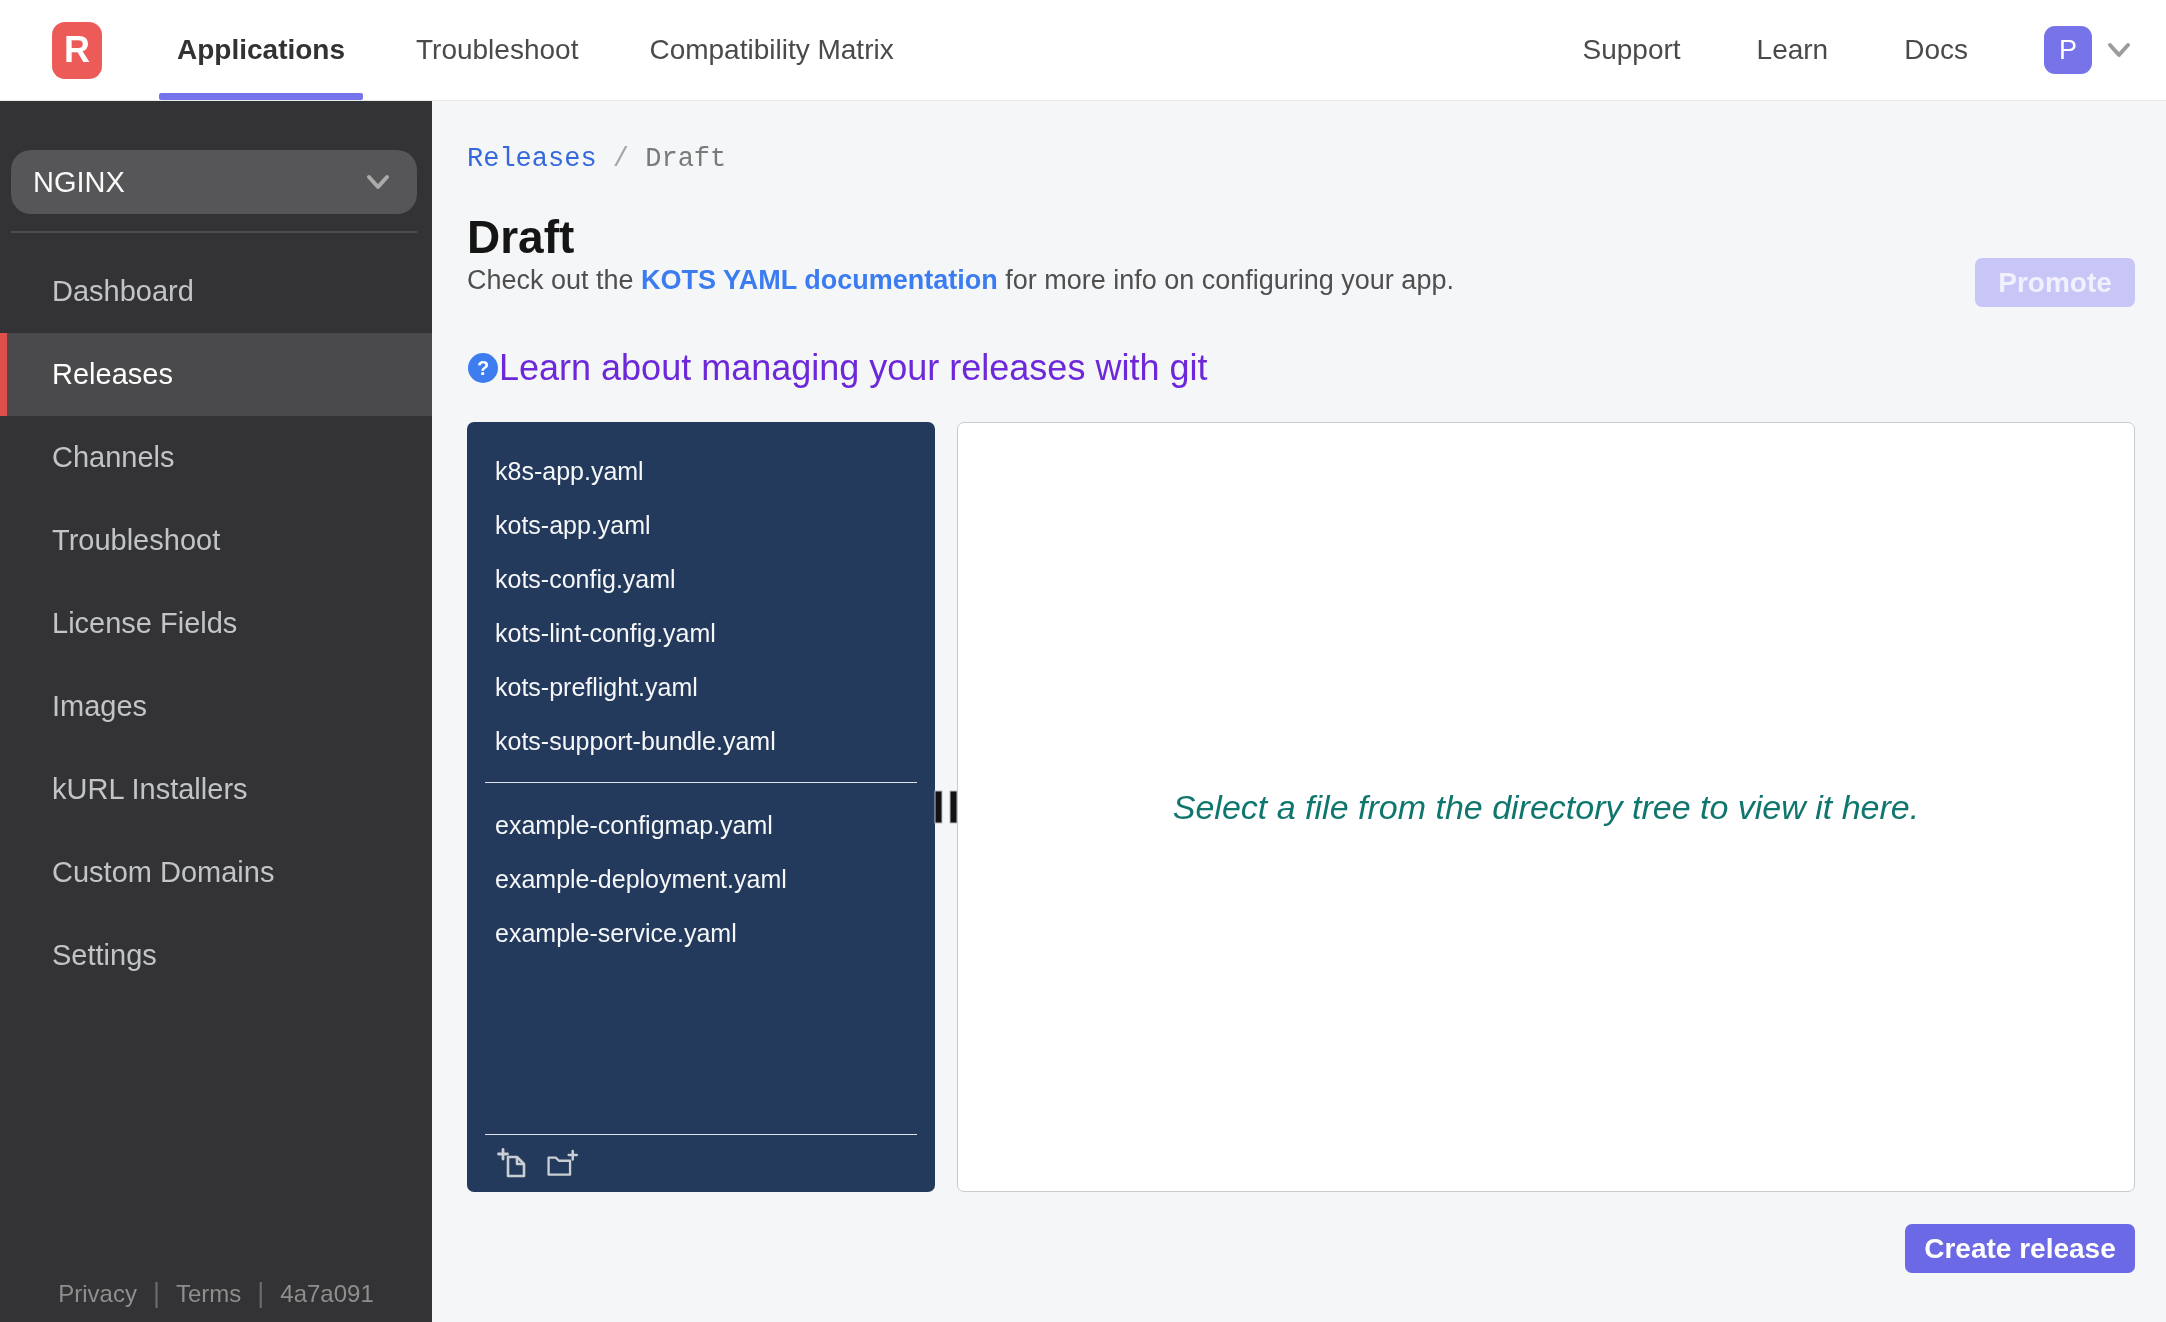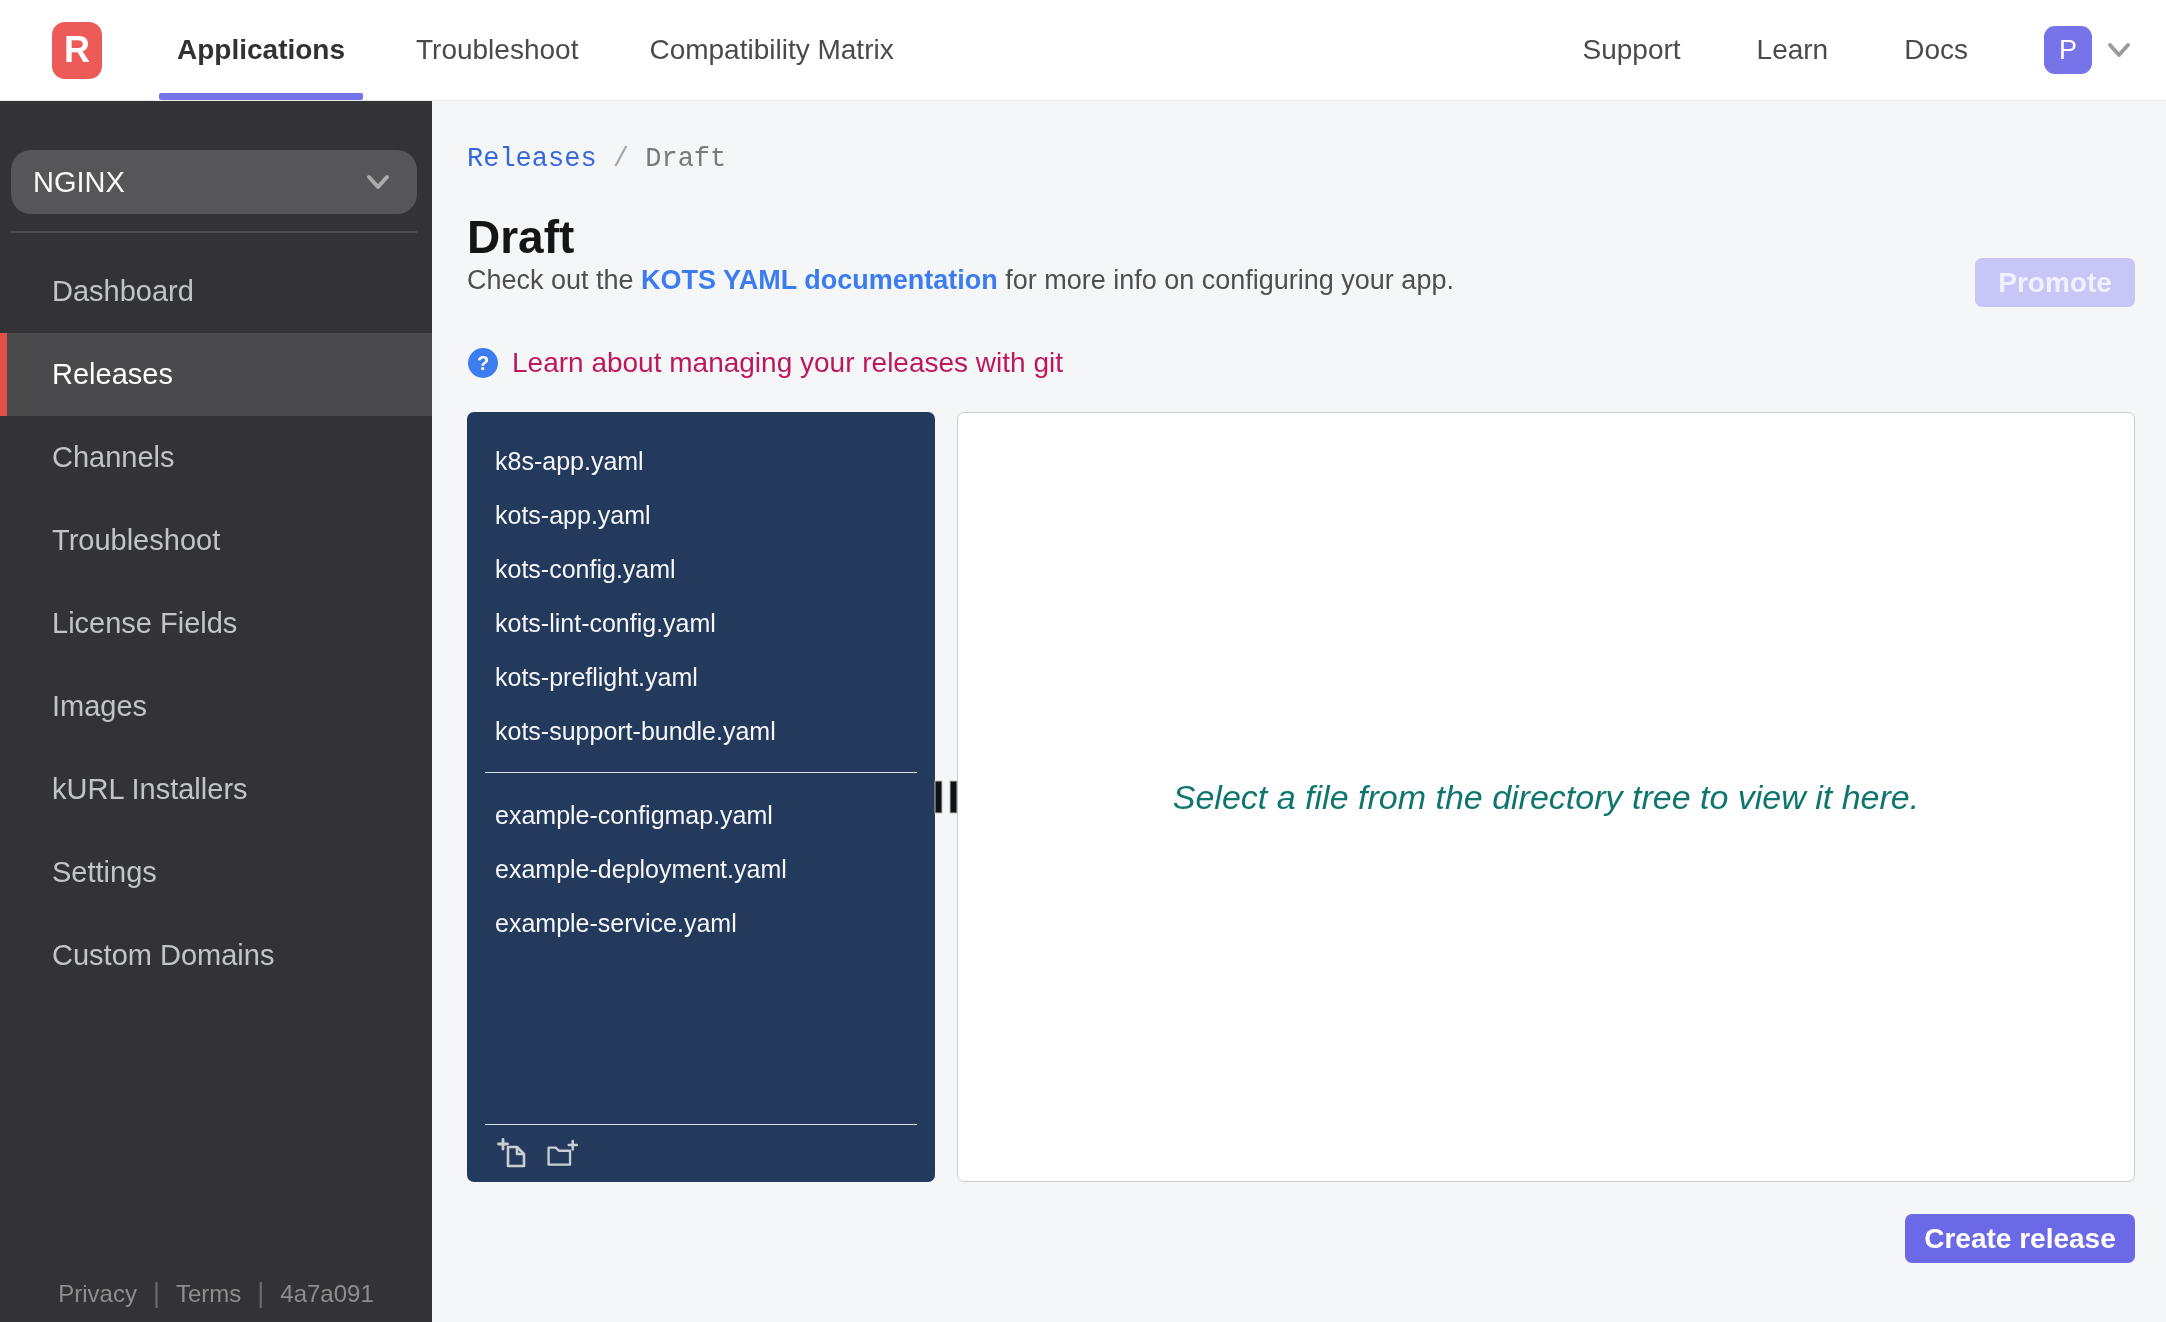--- a/index.html
+++ b/index.html
@@ -85,21 +85,21 @@
   .page-title { margin-top: 35px; font-size: 46px; line-height: 52px; font-weight: 700; color: #151515; }
   .page-desc { font-size: 27px; line-height: 34px; color: #4F4F4F; }
   .page-desc .doc-link { color: #3B7CF0; font-weight: 700; cursor: pointer; }
   .promote-btn {
     position: absolute; top: 157px; right: 31px; width: 160px; height: 49px;
     background: #C7C6F7; color: #F1F1FD; font-weight: 700; font-size: 28px;
     border: none; border-radius: 7px; font-family: inherit; cursor: default;
   }
   .learn-row { margin-top: 50px; display: flex; align-items: center; }
   .learn-row .q-icon { width: 32px; height: 32px; flex: 0 0 auto; }
-  .learn-link { margin-left: 13px; font-size: 28px; color: #be185d; cursor: pointer; }
+  .learn-link { font-size: 36px; color: #6d28d9; cursor: pointer; }
 
   
   .panels { margin-top: 33px; display: flex; height: 770px; }
   .file-tree {
     width: 468px; flex: 0 0 auto; background: #243A5C; border-radius: 7px;
     position: relative; padding-top: 22px; overflow: hidden;
   }
   .tree-item {
     height: 54px; display: flex; align-items: center; padding-left: 28px;
     color: #F5F7F9; font-size: 25px; cursor: pointer; white-space: nowrap;
@@ -174,22 +174,22 @@
   <div class="sidebar-divider"></div>
 
   <nav class="side-nav">
     <div class="side-item">Dashboard</div>
     <div class="side-item active">Releases</div>
     <div class="side-item">Channels</div>
     <div class="side-item">Troubleshoot</div>
     <div class="side-item">License Fields</div>
     <div class="side-item">Images</div>
     <div class="side-item">kURL Installers</div>
+    <div class="side-item">Custom Domains</div>
     <div class="side-item">Settings</div>
-    <div class="side-item">Custom Domains</div>
   </nav>
 
   <div class="sidebar-footer">
     <span class="footer-link">Privacy</span>
     <span class="sep">|</span>
     <span class="footer-link">Terms</span>
     <span class="sep">|</span>
     <span>4a7a091</span>
   </div>
 </aside>

